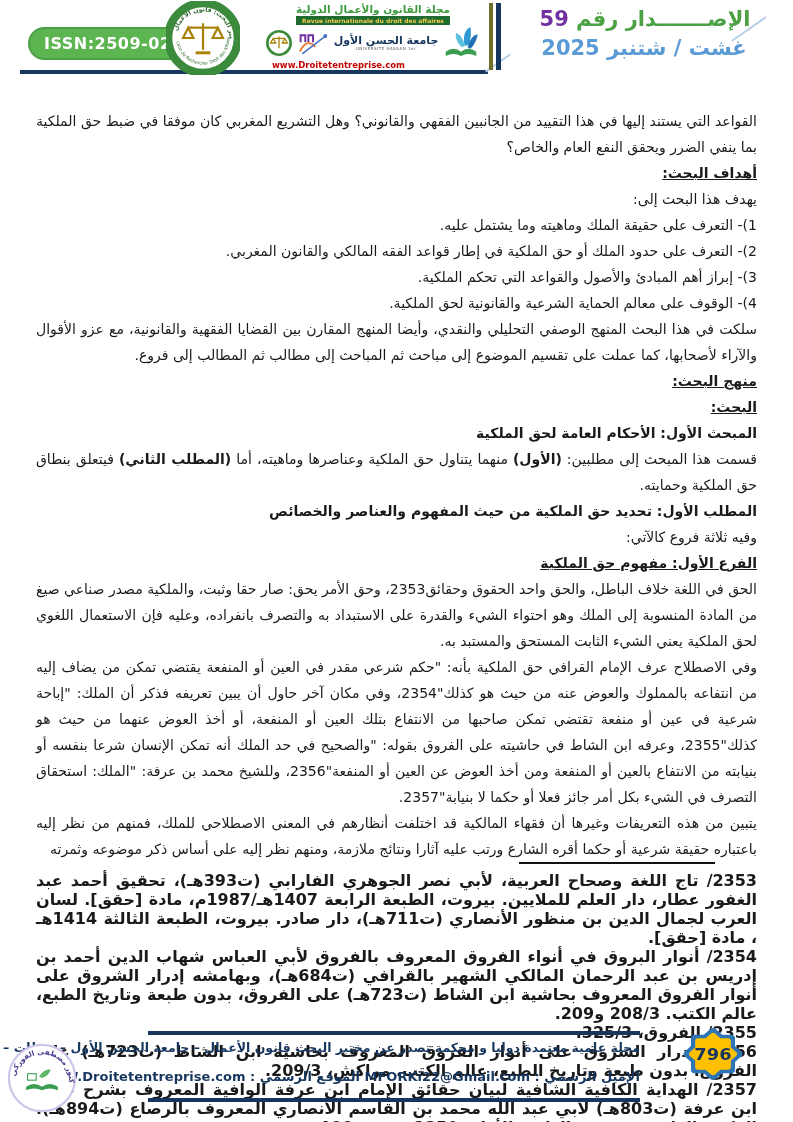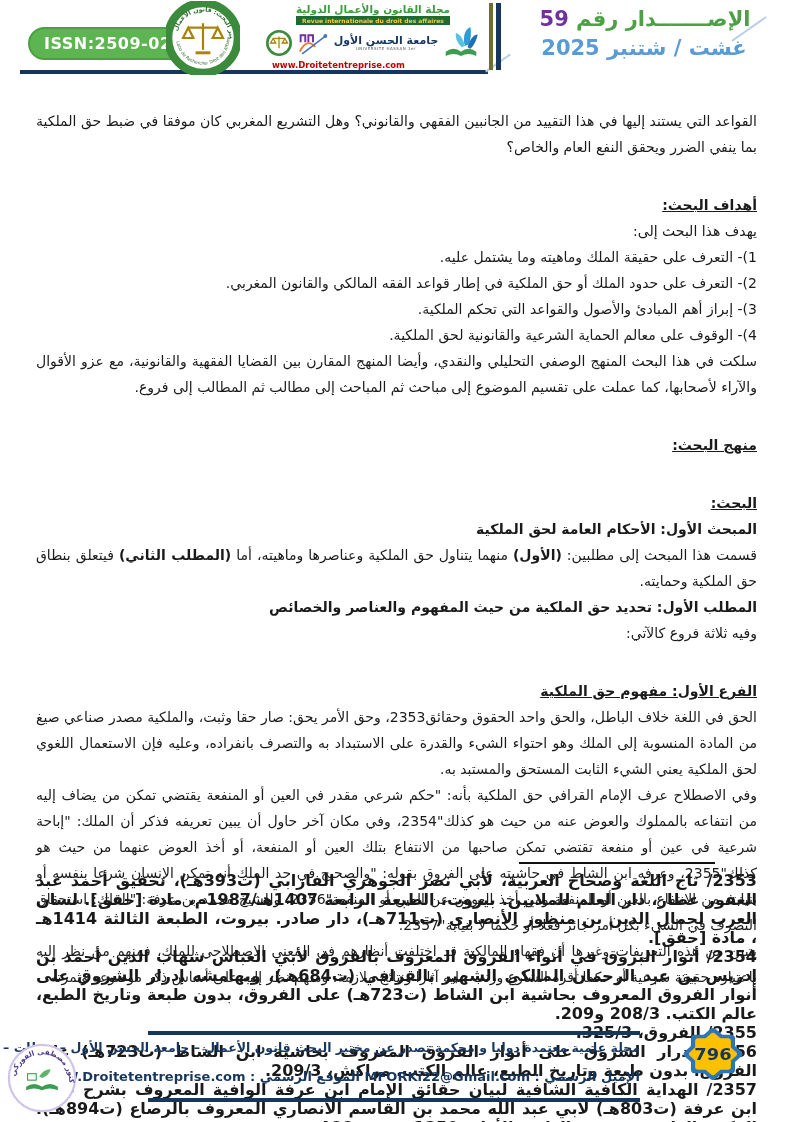--- a/index.html
+++ b/index.html
@@ -30,21 +30,21 @@
   .issue-line2{font-size:21px;font-weight:700;color:#5b9bd5;margin-top:5px;white-space:nowrap;}
   .slash{position:absolute;width:2px;background:#b8cfe8;transform:rotate(55deg);z-index:1;}
   .slash1{left:748px;top:8px;height:42px;}
   .slash2{left:497px;top:48px;height:30px;}
 
   
   .article{position:absolute;top:108px;left:36px;right:36px;direction:rtl;}
   .blk{font-size:14px;line-height:26px;text-align:justify;}
   .blk .b{font-weight:700;}
   .h{font-weight:700;}
-  .hu{font-weight:700;margin-top:32px;}
+  .hu{font-weight:700;}
   .hu span{text-decoration:underline;}
 
   
   .footnotes{position:absolute;top:862px;left:36px;right:36px;direction:rtl;}
   .fn-sep{width:196px;height:2px;background:#111;margin:0 42px 7px auto;}
   .fn{font-size:16px;line-height:19px;text-align:justify;font-weight:700;}
 
   
   .f-rule{position:absolute;left:148px;width:492px;height:4px;background:#17365d;}
   .f-rule-top{top:1031px;}

